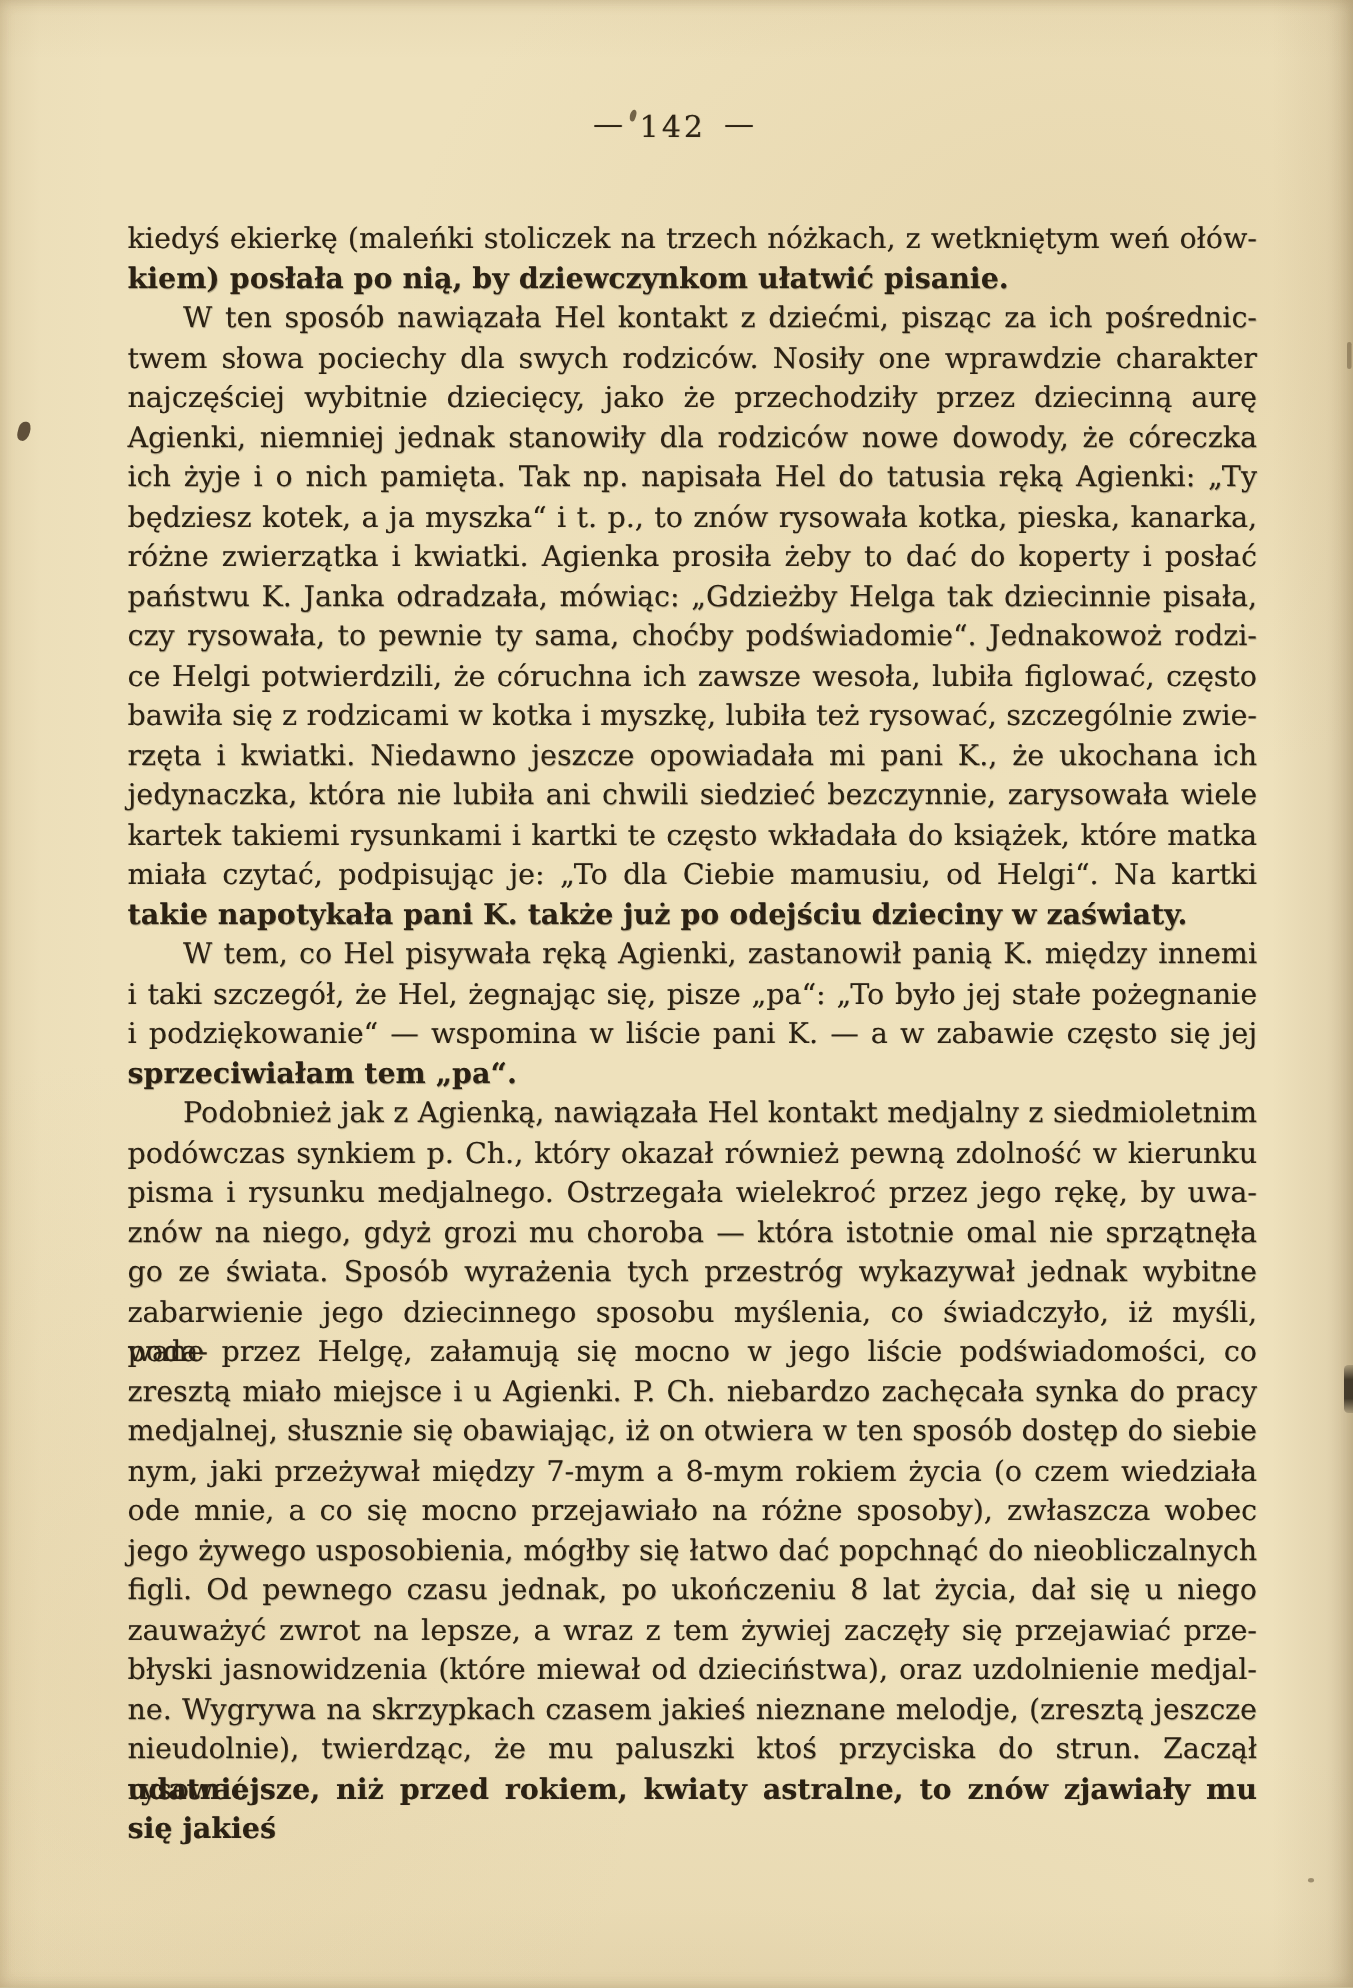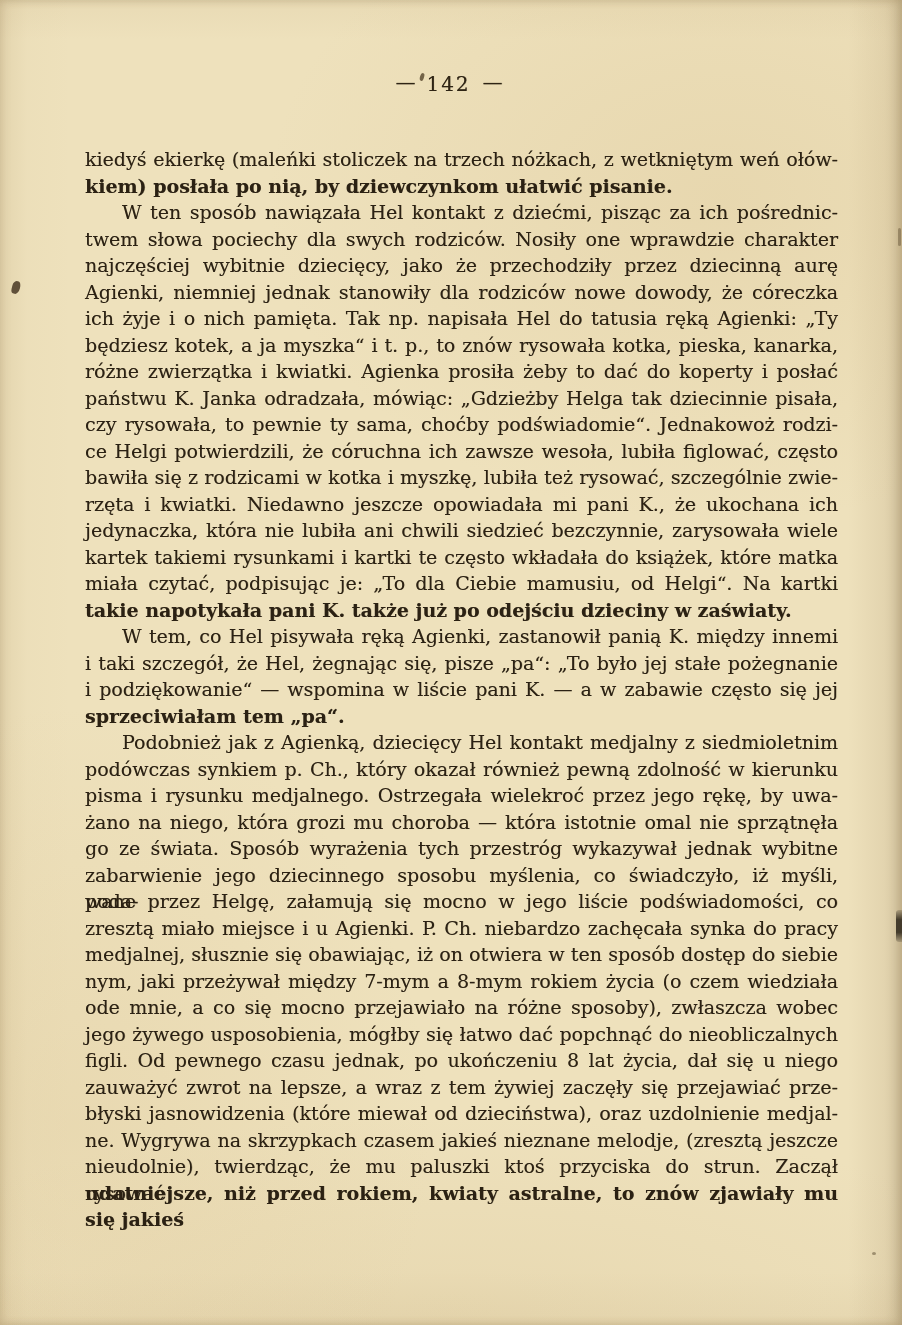--- a/index.html
+++ b/index.html
@@ -150,24 +150,24 @@
         <div class="line">miała czytać, podpisując je: „To dla Ciebie mamusiu, od Helgi“. Na kartki</div>
         <div class="line last">takie napotykała pani K. także już po odejściu dzieciny w zaświaty.</div>
       </div>
       <div class="para indent">
         <div class="line">W tem, co Hel pisywała ręką Agienki, zastanowił panią K. między innemi</div>
         <div class="line">i taki szczegół, że Hel, żegnając się, pisze „pa“: „To było jej stałe pożegnanie</div>
         <div class="line">i podziękowanie“ — wspomina w liście pani K. — a w zabawie często się jej</div>
         <div class="line last">sprzeciwiałam tem „pa“.</div>
       </div>
       <div class="para indent">
-        <div class="line">Podobnież jak z Agienką, dziecięcy Hel kontakt medjalny z siedmioletnim</div>
+        <div class="line">Podobnież jak z Agienką, nawiązała Hel kontakt medjalny z siedmioletnim</div>
         <div class="line">podówczas synkiem p. Ch., który okazał również pewną zdolność w kierunku</div>
         <div class="line">pisma i rysunku medjalnego. Ostrzegała wielekroć przez jego rękę, by uwa-</div>
-        <div class="line">żano na niego, która grozi mu choroba — która istotnie omal nie sprzątnęła</div>
+        <div class="line">znów na niego, gdyż grozi mu choroba — która istotnie omal nie sprzątnęła</div>
         <div class="line">go ze świata. Sposób wyrażenia tych przestróg wykazywał jednak wybitne</div>
         <div class="line">zabarwienie jego dziecinnego sposobu myślenia, co świadczyło, iż myśli, poda-</div>
         <div class="line">wane przez Helgę, załamują się mocno w jego liście podświadomości, co</div>
         <div class="line">zresztą miało miejsce i u Agienki. P. Ch. niebardzo zachęcała synka do pracy</div>
         <div class="line">medjalnej, słusznie się obawiając, iż on otwiera w ten sposób dostęp do siebie</div>
         <div class="line">nym, jaki przeżywał między 7-mym a 8-mym rokiem życia (o czem wiedziała</div>
         <div class="line">ode mnie, a co się mocno przejawiało na różne sposoby), zwłaszcza wobec</div>
         <div class="line">jego żywego usposobienia, mógłby się łatwo dać popchnąć do nieobliczalnych</div>
         <div class="line">figli. Od pewnego czasu jednak, po ukończeniu 8 lat życia, dał się u niego</div>
         <div class="line">zauważyć zwrot na lepsze, a wraz z tem żywiej zaczęły się przejawiać prze-</div>

